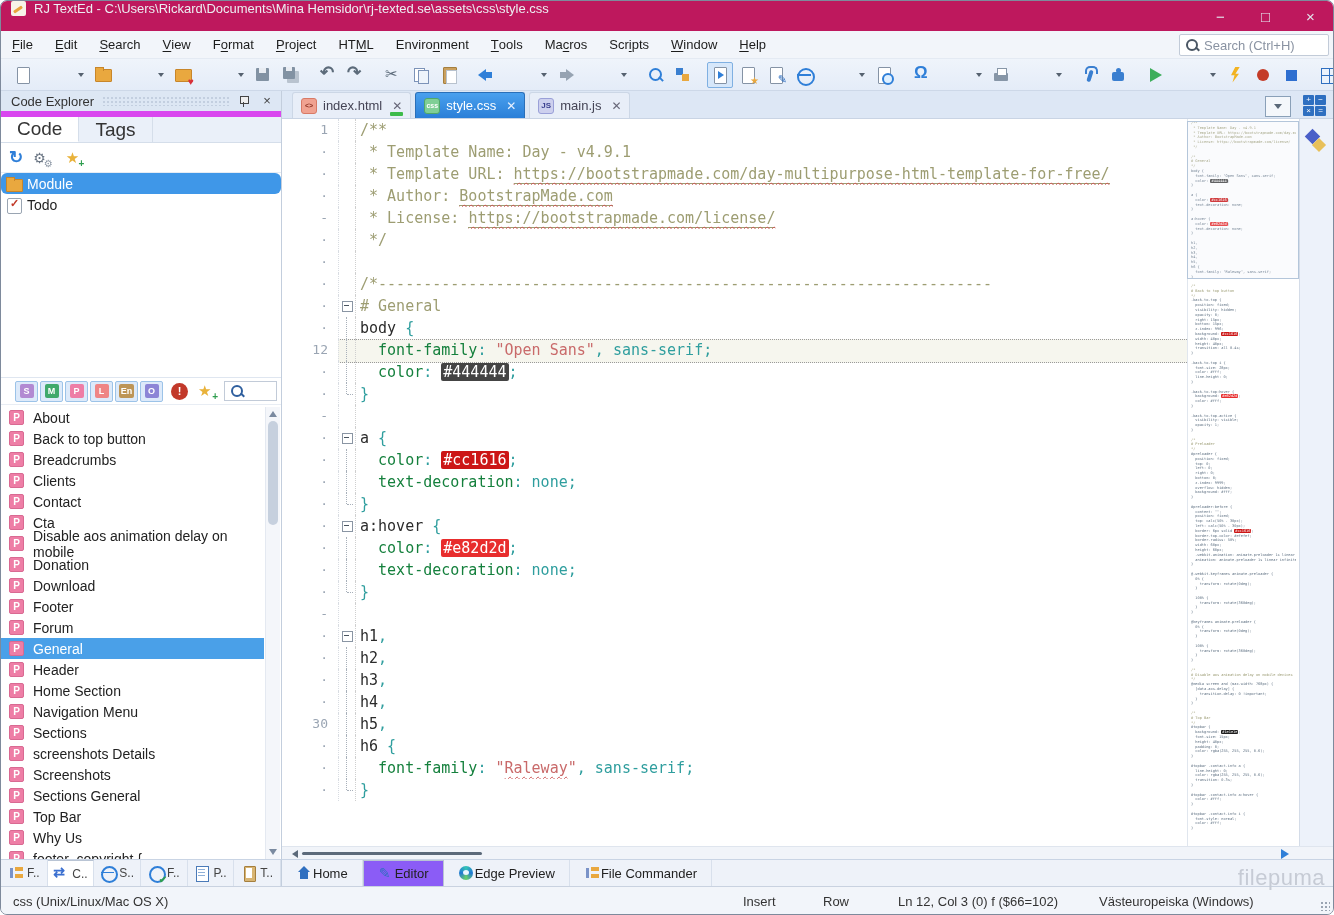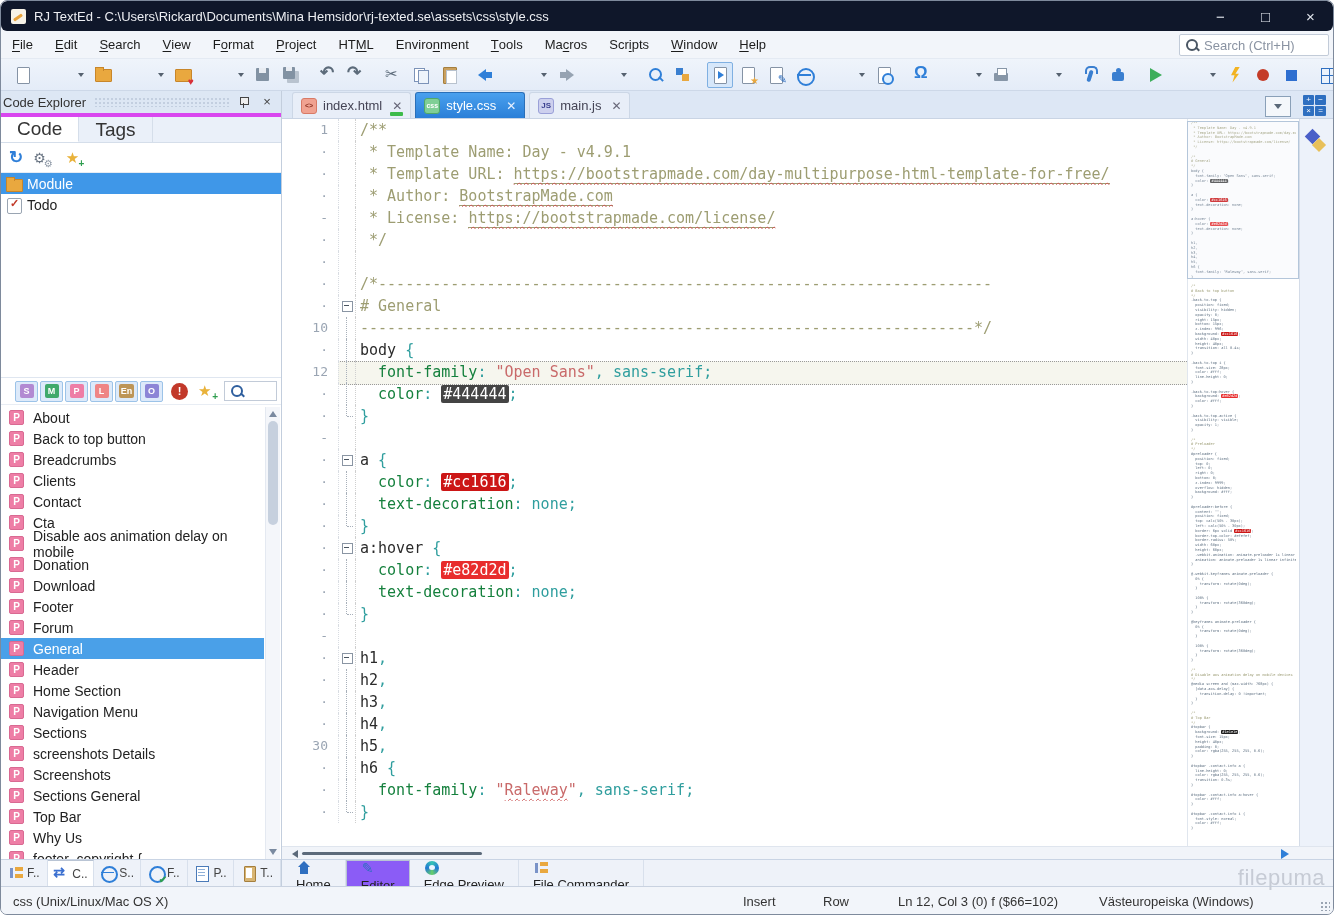--- a/index.html
+++ b/index.html
@@ -1,22 +1,22 @@
 <!DOCTYPE html>
 <html><head>
 <meta charset="utf-8">
 <style>
   html,body{margin:0;padding:0;background:#fff;}
   *{box-sizing:border-box;}
   .win{position:relative;width:1334px;height:915px;background:#f2f5fa;
        font-family:"Liberation Sans",sans-serif;border:1px solid #7e8a9c;
        border-radius:7px 7px 7px 7px;overflow:hidden;}
   
-  .titlebar{position:absolute;left:0;top:0;width:100%;height:30px;background:#0f172a;
-            color:#eceef2;display:flex;align-items:center;font-size:13px;border-radius:6px;}
+  .titlebar{position:absolute;left:0;top:0;width:100%;height:30px;background:#be185d;
+            color:#eceef2;display:flex;font-size:13px;}
   .appicon{width:15px;height:15px;margin:0 8px 0 10px;background:#f7f3e8;border-radius:2px;position:relative;}
   .appicon::after{content:"";position:absolute;left:2px;top:7px;width:10px;height:3px;background:#e8a33d;transform:rotate(-35deg);border-radius:1px;}
   .wtitle{white-space:nowrap;overflow:hidden;}
   .winbtns{margin-left:auto;display:flex;height:100%;}
   .winbtn{width:45px;height:100%;display:flex;align-items:center;justify-content:center;color:#e3e7ee;font-size:15px;}
   
   .menubar{position:absolute;left:0;top:30px;width:100%;height:28px;background:#f2f5fa;
            display:flex;align-items:center;font-size:13px;color:#1c1c1c;border-bottom:1px solid #e4eaf3;}
   .menu-item{padding:0 11px;height:100%;display:flex;align-items:center;}
   .menu-item u{text-underline-offset:2px;}
@@ -86,37 +86,37 @@
   .ic-grid::before{left:2px;top:2px;width:14px;height:14px;border:1px solid #2f6fc0;background-color:#eaf2fc;
     background-image:linear-gradient(#2f6fc0,#2f6fc0),linear-gradient(#2f6fc0,#2f6fc0);
     background-repeat:no-repeat;background-size:1px 100%,100% 1px;background-position:50% 0,0 50%;}
   .ic-spell::before{content:"ABC";font-size:7px;font-weight:bold;color:#333;left:0;top:0;}
   .ic-spell::after{content:"✔";color:#2a9d8f;font-size:12px;left:2px;top:4px;}
   .ic-brush::before{left:3px;top:7px;width:12px;height:5px;background:#2f6fc0;transform:rotate(-35deg);border-radius:1px;}
   .ic-brush::after{left:1px;top:12px;width:5px;height:4px;background:#223a5e;transform:rotate(-35deg);}
   
   .left-panel{position:absolute;left:0;top:90px;width:281px;height:768px;background:#fff;border-right:1px solid #c3cedd;}
   .ce-header{position:absolute;left:0;top:0;width:100%;height:26px;background:#dde7f4;display:flex;align-items:center;
-             font-size:13px;color:#333;padding-left:2px;border-bottom:4px solid #d946ef;}
+             font-size:13px;color:#333;padding-left:10px;border-bottom:6px solid #d946ef;}
   .ce-texture{flex:1;height:10px;margin:0 8px;background:radial-gradient(#c3cfe0 1px,transparent 1px);background-size:4px 4px;}
   .pin-icon{position:relative;width:14px;height:14px;margin-right:8px;}
   .pin-icon::before{content:"";position:absolute;left:3px;top:2px;width:7px;height:6px;border:1px solid #444;background:#eee;}
   .pin-icon::after{content:"";position:absolute;left:6px;top:8px;width:1px;height:5px;background:#444;}
   .x-icon{width:16px;height:14px;margin-right:6px;color:#444;font-size:13px;line-height:14px;text-align:center;}
   .ce-tabs{position:absolute;left:0;top:26px;width:100%;height:26px;background:#eaf0f9;border-bottom:1px solid #d5deea;display:flex;font-size:19px;color:#333;}
   .ce-tab{padding:0 16px;display:flex;align-items:center;border-right:1px solid #d5deea;}
   .ce-tab.sel{background:#fff;border-bottom:1px solid #fff;}
   .ce-toolbar{position:absolute;left:0;top:52px;width:100%;height:30px;display:flex;align-items:center;gap:10px;padding-left:8px;border-bottom:1px solid #e6ecf4;}
   .x-refresh{color:#2f7fd8;font-size:17px;font-weight:bold;}
   .x-gears{color:#6b7684;font-size:14px;position:relative;}
   .x-gears::after{content:"⚙";position:absolute;right:-7px;bottom:-3px;font-size:10px;color:#8b96a4;}
   .x-star{color:#e9b23a;font-size:15px;position:relative;margin-left:10px;}
   .x-star::after{content:"+";position:absolute;right:-5px;bottom:-2px;font-size:10px;font-weight:bold;color:#2f9e4f;}
   .tree{position:absolute;left:0;top:82px;width:100%;}
-  .tree-row{height:21px;display:flex;align-items:center;font-size:14px;color:#222;padding-left:4px;}
+  .tree-row{height:21px;display:flex;align-items:center;font-size:14px;color:#222;padding-left:4px;border-radius:6px;}
   .tree-row.sel{background:#3f97e8;color:#fff;}
   .t-ic{width:18px;height:16px;position:relative;margin-right:4px;flex:0 0 auto;}
   .t-folder::before{content:"";position:absolute;left:1px;top:3px;width:15px;height:11px;background:#e9a83f;border:1px solid #c8862a;border-radius:1px;}
   .t-folder::after{content:"";position:absolute;left:1px;top:1px;width:7px;height:3px;background:#e9a83f;border:1px solid #c8862a;border-bottom:none;}
   .t-todo::before{content:"";position:absolute;left:2px;top:1px;width:13px;height:14px;background:#fff;border:1px solid #9aa5b2;border-radius:2px;}
   .t-todo::after{content:"✓";position:absolute;left:5px;top:0px;color:#c23b2a;font-size:11px;font-weight:bold;}
   .t-star::before{content:"★";position:absolute;left:1px;top:-1px;color:#e9b23a;font-size:14px;}
   
   .filter-row{position:absolute;left:0;top:286px;width:100%;height:28px;border-top:1px solid #dfe6f0;border-bottom:1px solid #e8edf4;
               display:flex;align-items:center;padding-left:14px;gap:2px;}
@@ -205,21 +205,21 @@
   .diamonds{position:relative;width:26px;height:26px;margin:10px auto 0;}
   .diamonds::before{content:"";position:absolute;left:2px;top:2px;width:11px;height:11px;background:#4a5fc8;transform:rotate(45deg);}
   .diamonds::after{content:"";position:absolute;left:9px;top:11px;width:10px;height:10px;background:#e8c05a;transform:rotate(45deg);}
   
   .hscroll{position:absolute;left:281px;top:845px;width:1053px;height:13px;background:#f1f4f9;border-top:1px solid #dfe5ee;}
   .harrow-l{position:absolute;left:10px;top:3px;width:0;height:0;border-top:4px solid transparent;border-bottom:4px solid transparent;border-right:6px solid #5c6a7a;}
   .hthumb{position:absolute;left:20px;top:5px;width:180px;height:3px;background:#5c6a7a;border-radius:2px;}
   .harrow-r{position:absolute;right:46px;top:2px;width:0;height:0;border-top:5px solid transparent;border-bottom:5px solid transparent;border-left:8px solid #2f7fd8;}
   
   .view-tabs{position:absolute;left:281px;top:858px;width:1053px;height:27px;background:#eef2f9;border-top:1px solid #c9d4e4;display:flex;font-size:13px;color:#222;}
-  .vtab{display:flex;align-items:flex-start;gap:1px;padding:0 14px;border-right:1px solid #d8e0ec;flex-direction:column;}
+  .vtab{display:flex;align-items:center;gap:1px;padding:0 14px;border-right:1px solid #d8e0ec;}
   .vtab.sel{background:#8b5cf6;border:1px solid #b9c4d4;border-bottom:none;}
   .vt-ic{position:relative;width:16px;height:16px;flex:0 0 auto;}
   .vt-home::before{content:"";position:absolute;left:2px;top:1px;width:0;height:0;border-left:6px solid transparent;border-right:6px solid transparent;border-bottom:6px solid #2f6fc0;}
   .vt-home::after{content:"";position:absolute;left:4px;top:7px;width:8px;height:7px;background:#2f6fc0;}
   .vt-edit::before{content:"✎";position:absolute;left:1px;top:-1px;color:#2f6fc0;font-size:14px;}
   .vt-edge::before{content:"";position:absolute;left:1px;top:1px;width:14px;height:14px;border-radius:50%;background:conic-gradient(#35c4b5,#2178d4,#67d06a,#2178d4,#35c4b5);}
   .vt-edge::after{content:"";position:absolute;left:5px;top:5px;width:6px;height:5px;border-radius:50%;background:#eaf6ff;}
   .vt-fc::before{content:"";position:absolute;left:7px;top:2px;width:8px;height:4px;background:#e9a83f;box-shadow:0 7px 0 #e9a83f;}
   .vt-fc::after{content:"";position:absolute;left:2px;top:3px;width:3px;height:10px;background:#7a93c8;}
   
@@ -576,21 +576,20 @@
   <div class="code-region" id="codearea">
       <div class="cline"><div class="g">1</div><div class="f"></div><div class="t"><span class="tk-c">/**</span></div></div>
       <div class="cline"><div class="g">·</div><div class="f"></div><div class="t"><span class="tk-c"> * Template Name: Day - v4.9.1</span></div></div>
       <div class="cline"><div class="g">·</div><div class="f"></div><div class="t"><span class="tk-c"> * Template URL: </span><span class="tk-cl">https://bootstrapmade.com/day-multipurpose-html-template-for-free/</span></div></div>
       <div class="cline"><div class="g">·</div><div class="f"></div><div class="t"><span class="tk-c"> * Author: </span><span class="tk-cl">BootstrapMade.com</span></div></div>
       <div class="cline"><div class="g">-</div><div class="f"></div><div class="t"><span class="tk-c"> * License: </span><span class="tk-cl">https://bootstrapmade.com/license/</span></div></div>
       <div class="cline"><div class="g">·</div><div class="f"></div><div class="t"><span class="tk-c"> */</span></div></div>
       <div class="cline"><div class="g">·</div><div class="f"></div><div class="t"></div></div>
       <div class="cline"><div class="g">·</div><div class="f"></div><div class="t"><span class="tk-c">/*--------------------------------------------------------------------</span></div></div>
       <div class="cline"><div class="g">·</div><div class="f box"></div><div class="t"><span class="tk-c"># General</span></div></div>
-      <div class="cline"><div class="g">10</div><div class="f line"></div><div class="t"><span class="tk-c">--------------------------------------------------------------------*/</span></div></div>
       <div class="cline"><div class="g">·</div><div class="f line"></div><div class="t"><span class="tk-s">body </span><span class="tk-p">{</span></div></div>
       <div class="cline cur"><div class="g">12</div><div class="f line"></div><div class="t"><span class="tk-s">  </span><span class="tk-k">font-family</span><span class="tk-p">: </span><span class="tk-str">"Open Sans"</span><span class="tk-p">, </span><span class="tk-v">sans-serif</span><span class="tk-p">;</span></div></div>
       <div class="cline"><div class="g">·</div><div class="f line"></div><div class="t"><span class="tk-s">  </span><span class="tk-k">color</span><span class="tk-p">: </span><span class="tk-sw" style="background: rgb(68, 68, 68);">#444444</span><span class="tk-p">;</span></div></div>
       <div class="cline"><div class="g">·</div><div class="f end"></div><div class="t"><span class="tk-p">}</span></div></div>
       <div class="cline"><div class="g">-</div><div class="f"></div><div class="t"></div></div>
       <div class="cline"><div class="g">·</div><div class="f box"></div><div class="t"><span class="tk-s">a </span><span class="tk-p">{</span></div></div>
       <div class="cline"><div class="g">·</div><div class="f line"></div><div class="t"><span class="tk-s">  </span><span class="tk-k">color</span><span class="tk-p">: </span><span class="tk-sw" style="background: rgb(204, 22, 22);">#cc1616</span><span class="tk-p">;</span></div></div>
       <div class="cline"><div class="g">·</div><div class="f line"></div><div class="t"><span class="tk-s">  </span><span class="tk-k">text-decoration</span><span class="tk-p">: </span><span class="tk-v">none</span><span class="tk-p">;</span></div></div>
       <div class="cline"><div class="g">·</div><div class="f end"></div><div class="t"><span class="tk-p">}</span></div></div>
       <div class="cline"><div class="g">·</div><div class="f box"></div><div class="t"><span class="tk-s">a:hover </span><span class="tk-p">{</span></div></div>

